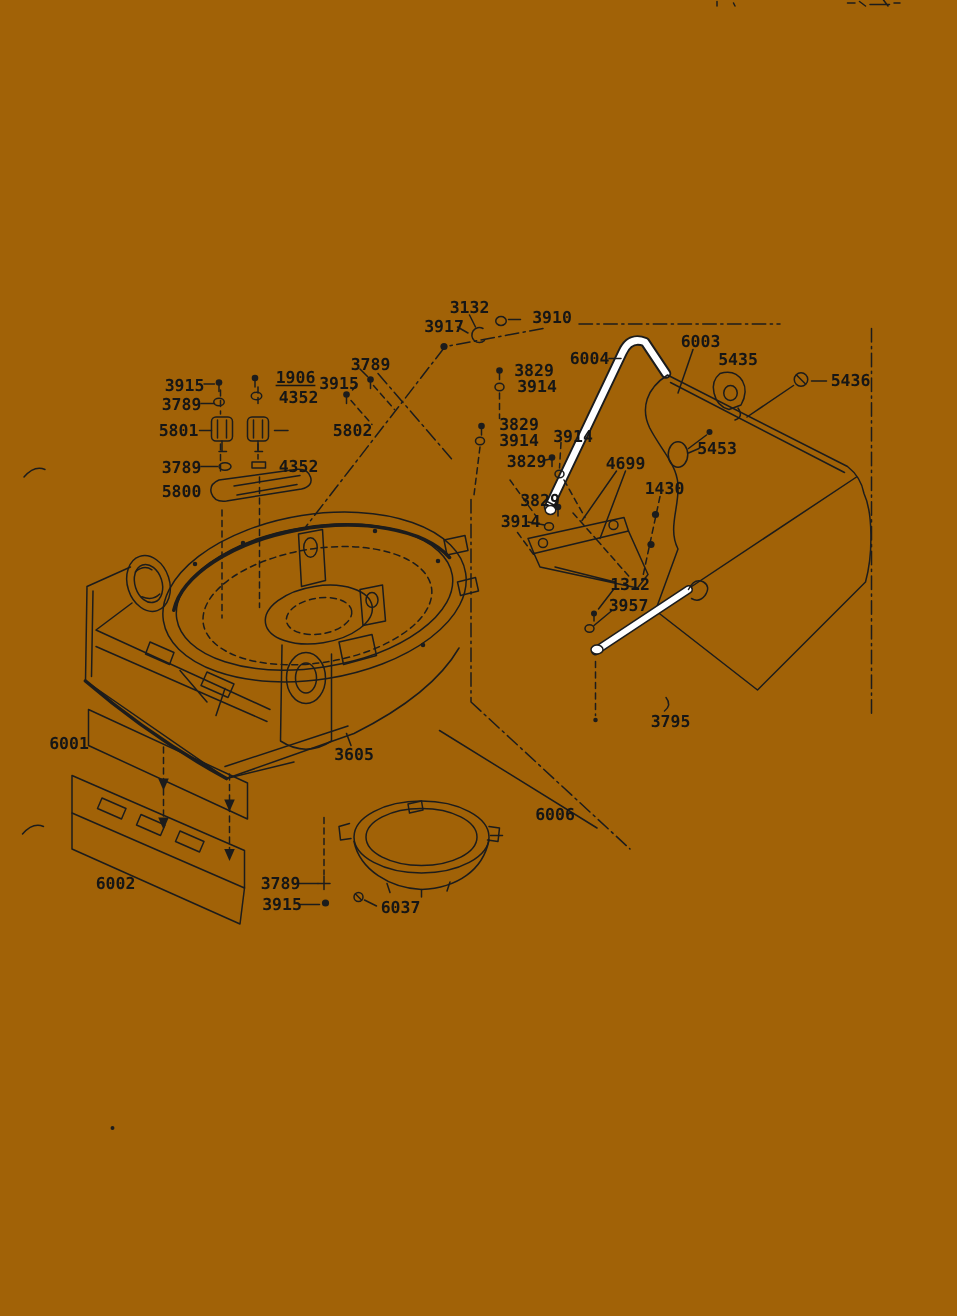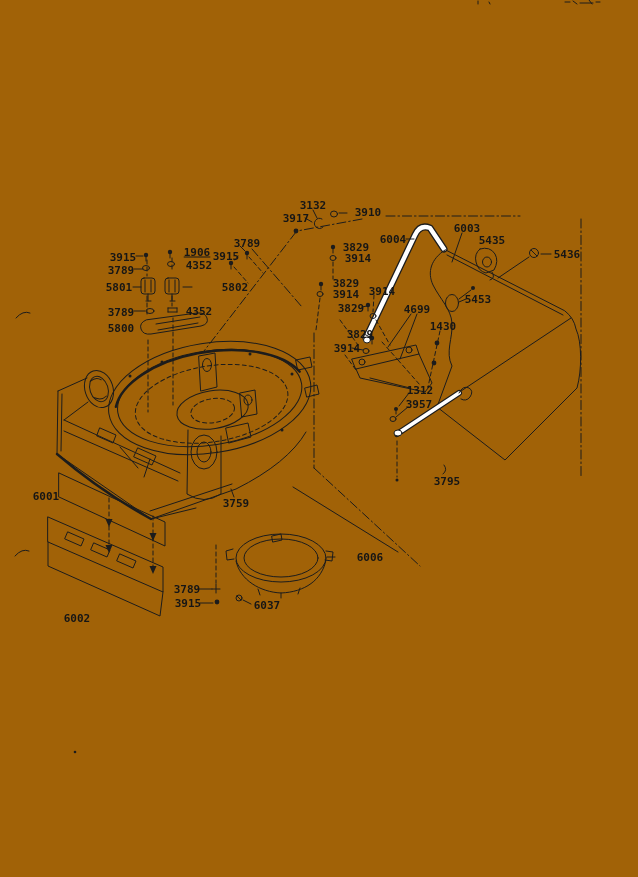--- a/index.html
+++ b/index.html
@@ -239,19 +239,19 @@
     <div class="part-label" style="left: 382px; top: 291px;">3914</div>
     <div class="part-label" style="left: 351px; top: 308px;">3829</div>
     <div class="part-label" style="left: 417px; top: 309px;">4699</div>
     <div class="part-label" style="left: 443px; top: 326px;">1430</div>
     <div class="part-label" style="left: 360px; top: 334px;">3829</div>
     <div class="part-label" style="left: 347px; top: 348px;">3914</div>
     <div class="part-label" style="left: 420px; top: 390px;">1312</div>
     <div class="part-label" style="left: 419px; top: 404px;">3957</div>
     <div class="part-label" style="left: 447px; top: 481px;">3795</div>
     <div class="part-label" style="left: 46px; top: 496px;">6001</div>
-    <div class="part-label" style="left: 236px; top: 503px;">3759</div>
-    <div class="part-label" style="left: 77px; top: 589px; margin-top: 29px;">6002</div>
-    <div class="part-label" style="left: 348px; top: 557px; padding-left: 44px;">6006</div>
+    <div class="part-label" style="left: 236px; top: 503px;">3605</div>
+    <div class="part-label" style="left: 77px; top: 589px;">6002</div>
+    <div class="part-label" style="left: 348px; top: 543px; padding-left: 44px;">6006</div>
     <div class="part-label" style="left: 187px; top: 589px;">3789</div>
     <div class="part-label" style="left: 188px; top: 603px;">3915</div>
     <div class="part-label" style="left: 267px; top: 605px;">6037</div>
   </div>
 
 </body></html>

